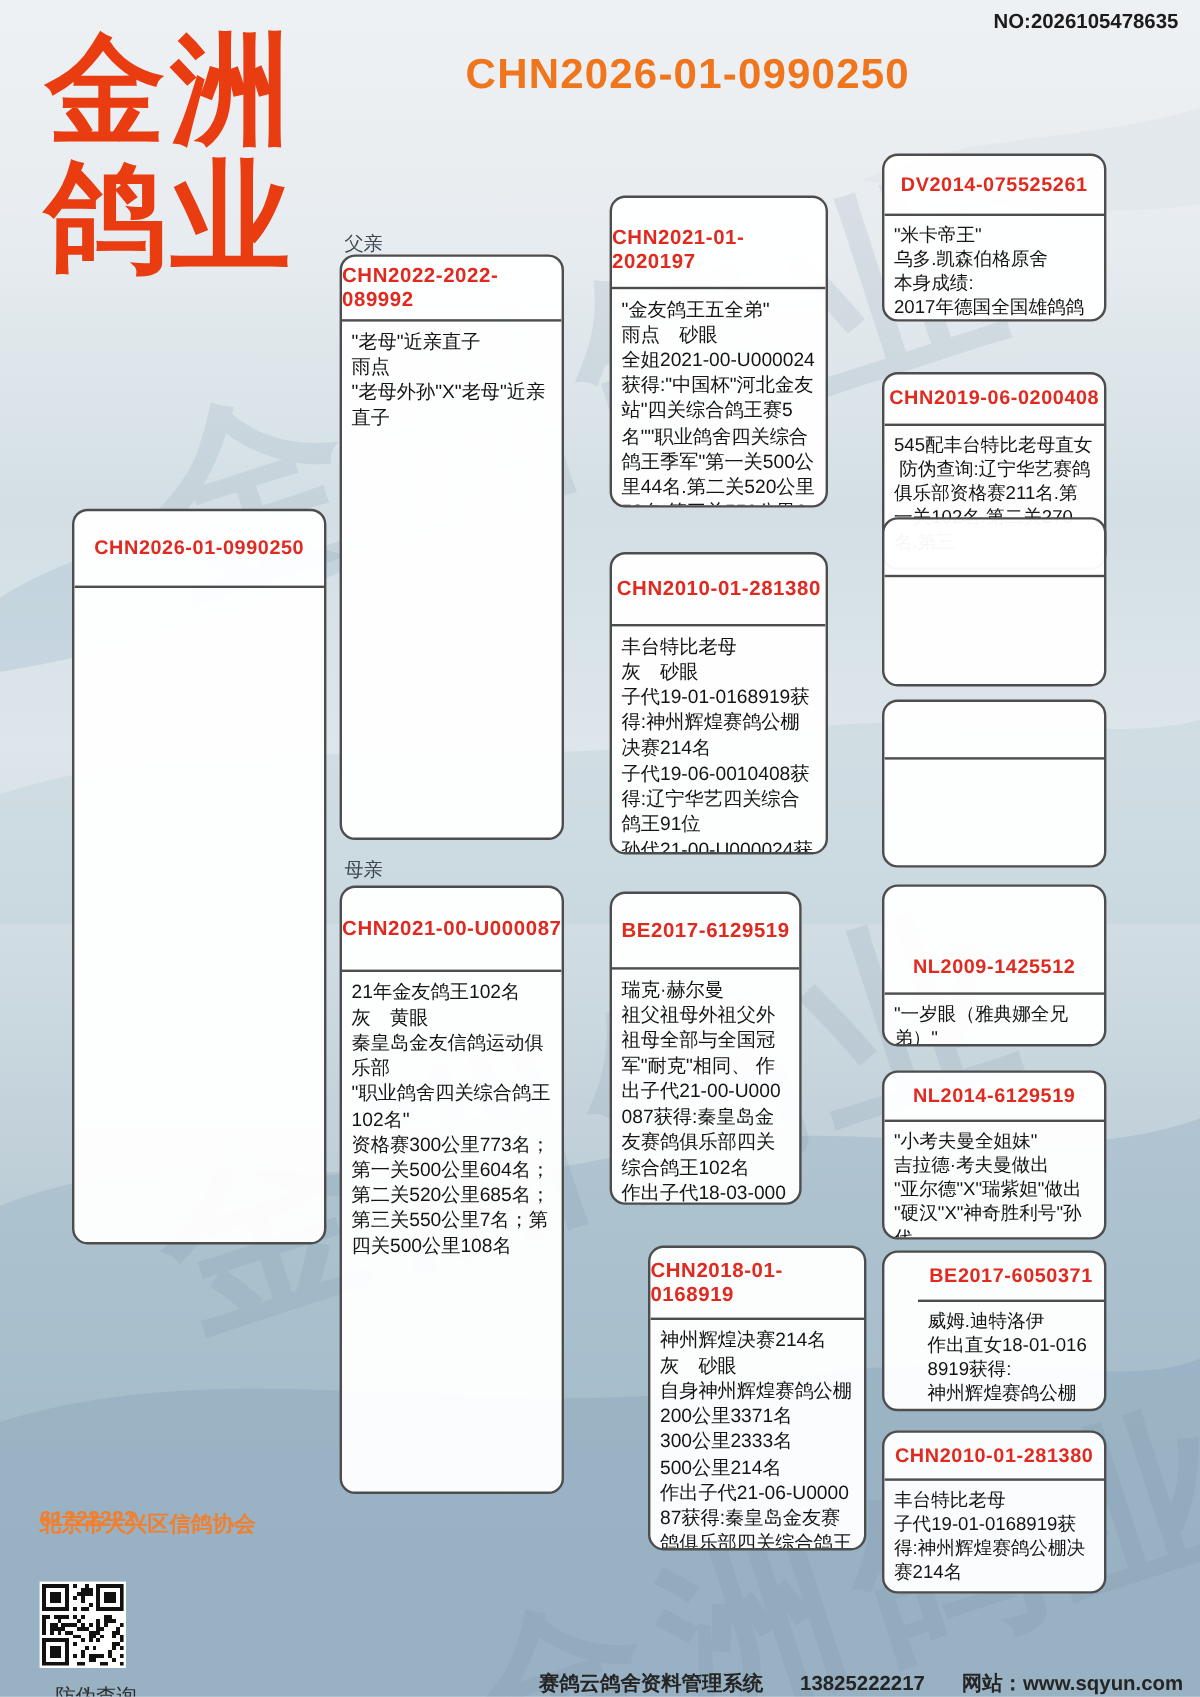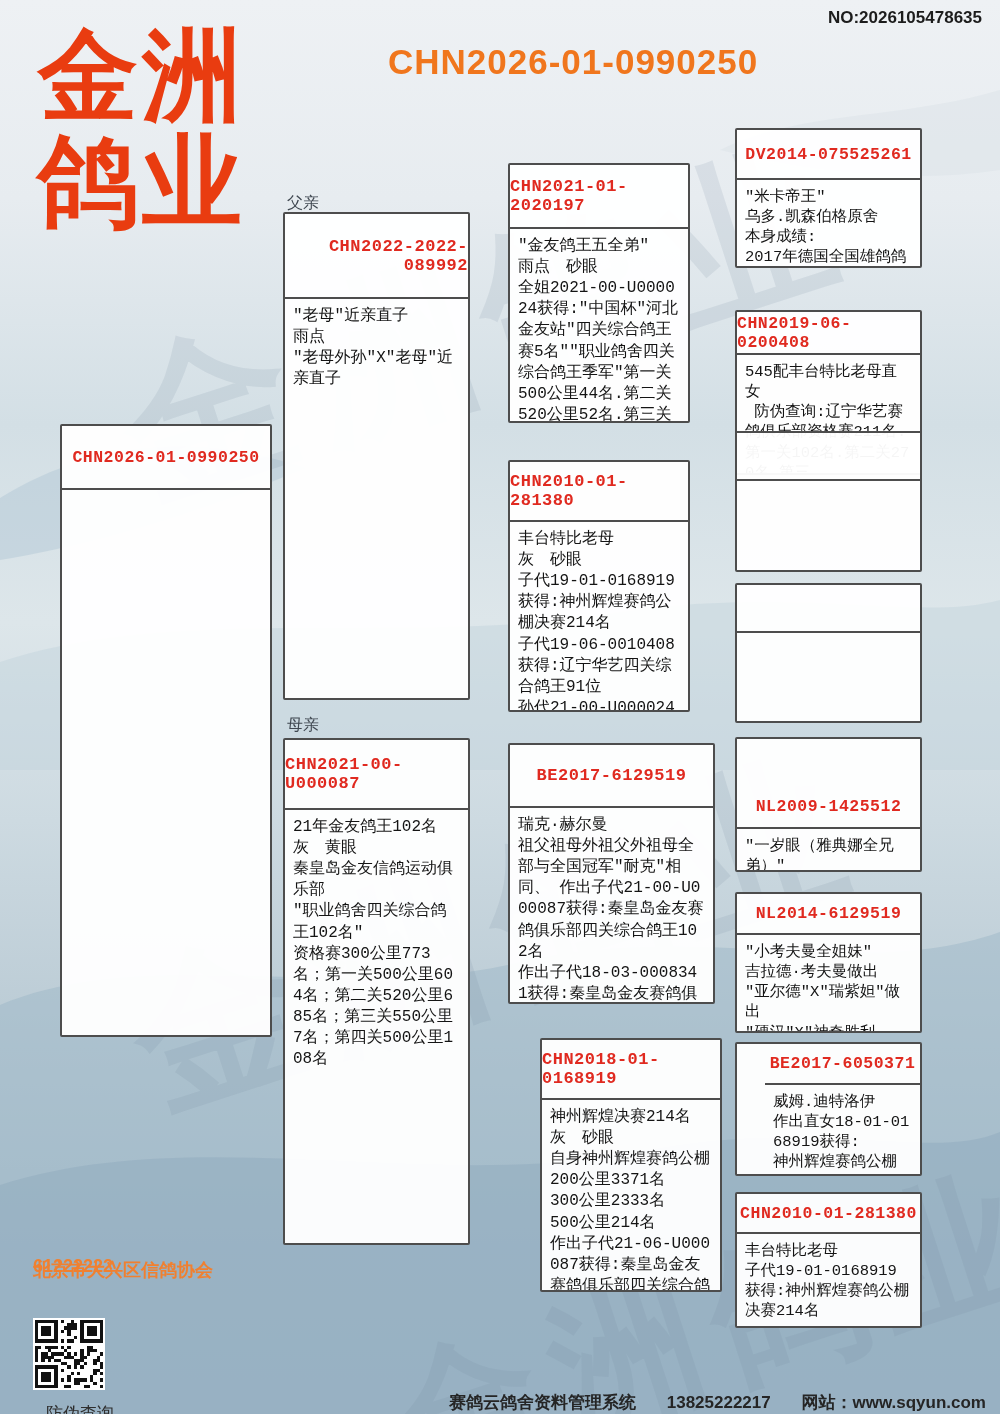--- a/index.html
+++ b/index.html
@@ -18,43 +18,42 @@
   .wm2{font-size:170px;left:120px;top:820px;}
   .wm3{font-size:150px;left:380px;top:1230px;}
   #no-label{position:absolute;top:8px;right:18px;font-size:17px;font-weight:600;color:#1c1c1c;}
   #main-title{position:absolute;top:42px;left:388px;font-size:35px;font-weight:700;color:#f0761d;letter-spacing:1px;}
   #logo{position:absolute;left:38px;top:22px;font-size:100px;line-height:1.06;font-weight:900;color:#e93c10;letter-spacing:4px;}
   .gen-label{position:absolute;font-size:16px;color:#3f4750;}
   .lbl-father{left:287px;top:193px;}
   .lbl-mother{left:287px;top:715px;}
   .pbox{
     position:absolute;background:rgba(255,255,255,0.96);
-    border:2px solid #4d4d4d;border-radius:2px;overflow:hidden;
+    border:2px solid #4d4d4d;border-radius:13px;overflow:hidden;
     box-sizing:border-box;
-    font-family:Liberation Mono, monospace;
   }
   .pbox .ring{
     display:flex;align-items:center;justify-content:center;
     border-bottom:2px solid #4d4d4d;
     color:#e02a20;font-weight:600;font-size:17px;letter-spacing:0.5px;
     box-sizing:border-box;
   }
   .pbox .info{
     padding:7px 8px;font-size:16px;line-height:1.32;color:#141414;
     white-space:pre-wrap;word-break:break-all;
   }
   .col4 .ring{font-size:16.5px;}
   .col4 .info{font-size:15.5px;line-height:1.3;}
   
   .b-subject{left:60px;top:424px;width:212px;height:613px;}  .b-subject .ring{height:64px;font-size:16.5px;}
-  .b-father{left:283px;top:212px;width:187px;height:488px;}  .b-father .ring{height:85px;text-align:right;}
+  .b-father{left:283px;top:212px;width:187px;height:488px;}  .b-father .ring{height:54px;}
   .b-mother{left:283px;top:738px;width:187px;height:507px;}  .b-mother .ring{height:70px;}
-  .b-g1{left:508px;top:163px;width:182px;height:260px;}      .b-g1 .ring{height:64px;}
+  .b-g1{left:508px;top:163px;width:182px;height:260px;}      .b-g1 .ring{height:64px;margin-top:12px;}
   .b-g2{left:508px;top:460px;width:182px;height:252px;}      .b-g2 .ring{height:60px;}
-  .b-g3{left:508px;top:743px;width:207px;height:261px;}      .b-g3 .ring{height:63px;}
+  .b-g3{left:508px;top:743px;width:160px;height:261px;}      .b-g3 .ring{height:63px;}
   .b-g4{left:508px;top:1038px;width:182px;height:254px;margin-left:32px;}     .b-g4 .ring{height:60px;}
   .b-gg1{left:735px;top:128px;width:187px;height:140px;}     .b-gg1 .ring{height:50px;}
   .b-gg2{left:735px;top:287px;width:187px;height:165px;margin-top:23px;}     .b-gg2 .ring{height:43px;}
   .b-gg3{left:735px;top:431px;width:187px;height:141px;}     .b-gg3 .ring{height:48px;}
   .b-gg4{left:735px;top:583px;width:187px;height:140px;}     .b-gg4 .ring{height:48px;}
   .b-gg5{left:735px;top:737px;width:187px;height:135px;}     .b-gg5 .ring{height:44px;margin-top:46px;}
   .b-gg6{left:735px;top:892px;width:187px;height:141px;}     .b-gg6 .ring{height:41px;}
   .b-gg7{left:735px;top:1042px;width:187px;height:134px;padding-left:28px;}    .b-gg7 .ring{height:41px;}
   .b-gg8{left:735px;top:1192px;width:187px;height:136px;}    .b-gg8 .ring{height:40px;}
   #assoc-phone{position:absolute;left:33px;top:1236px;font-size:18px;color:#f08030;font-weight:600;margin-top:20px;}

